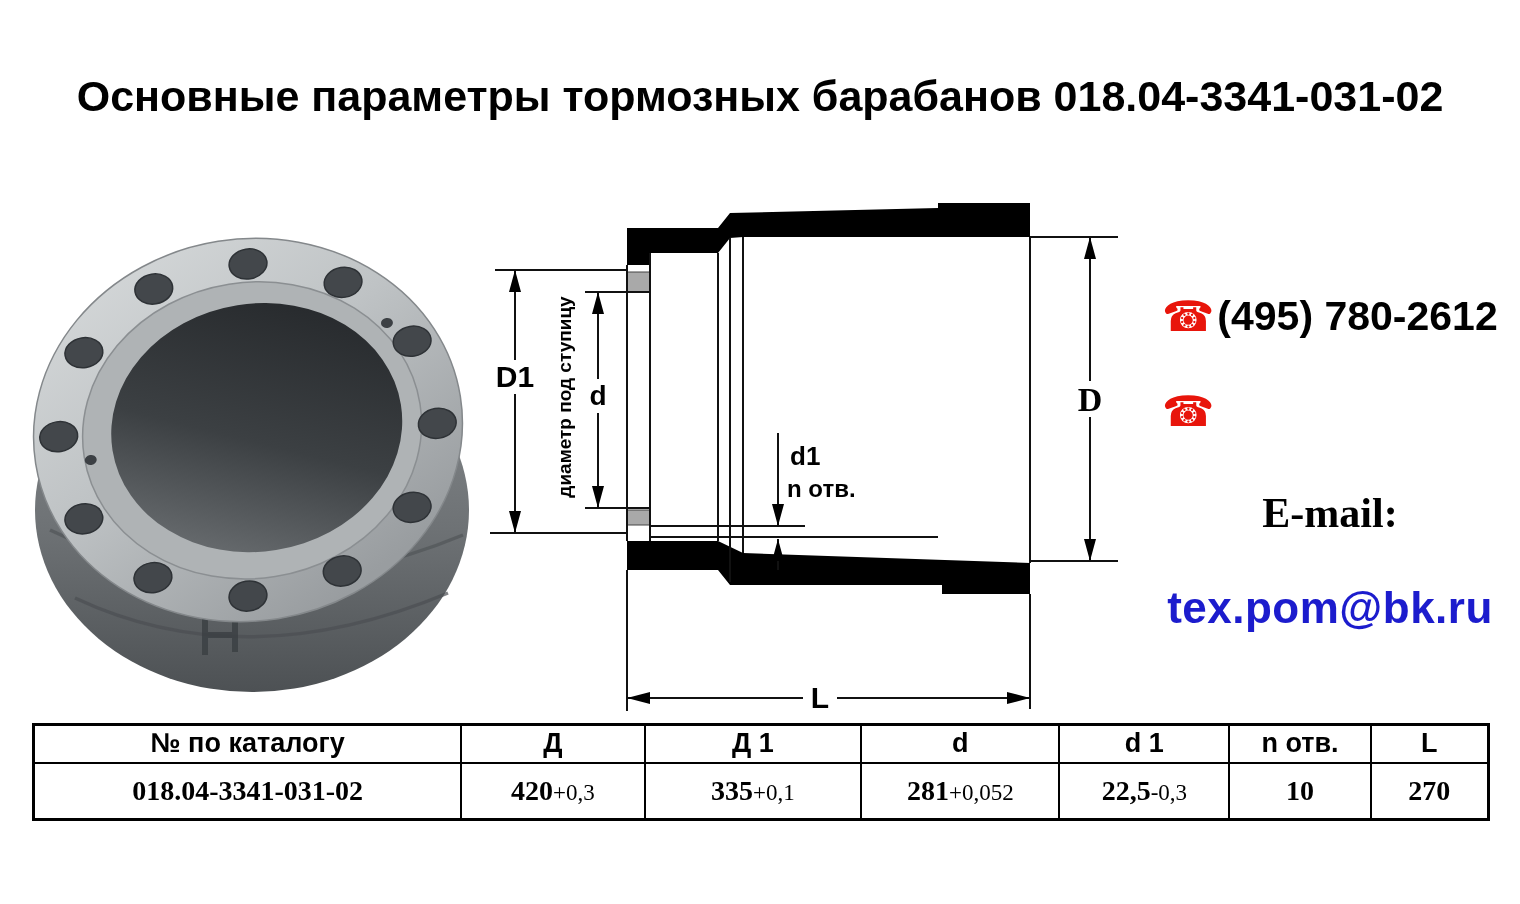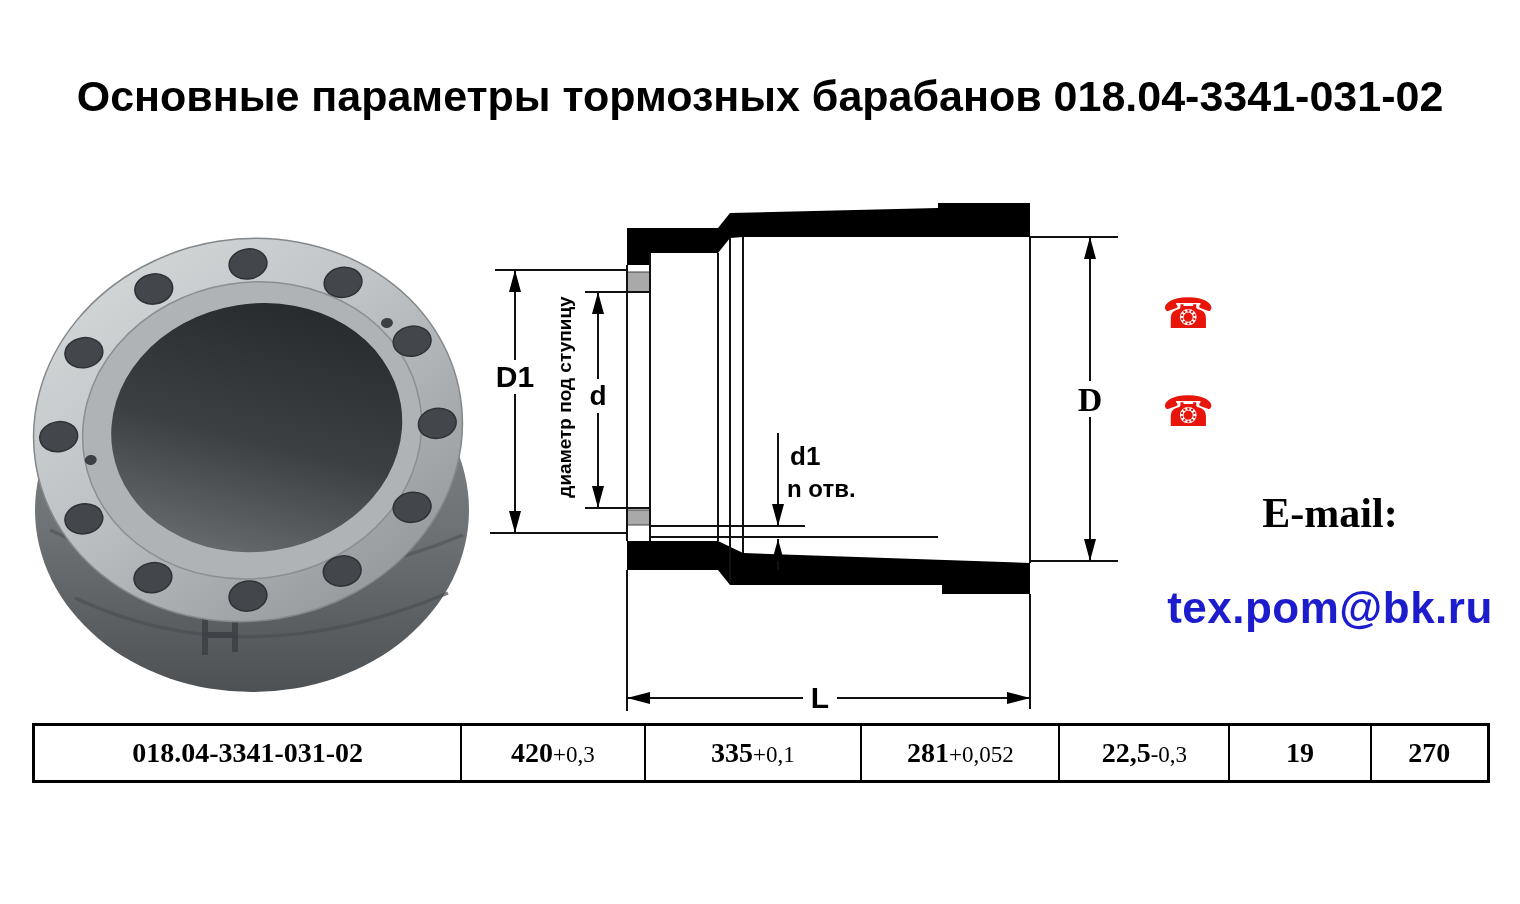--- a/index.html
+++ b/index.html
@@ -169,44 +169,54 @@
     <text x="108" y="215" class="dim-label" font-size="28" text-anchor="middle">d</text>
     <text x="300" y="275" class="dim-label" font-size="26">d1</text>
     <text x="297" y="307" class="dim-label" font-size="24">n отв.</text>
     <text x="600" y="221" class="dim-serif" font-size="34" text-anchor="middle">D</text>
     <text x="330" y="518" class="dim-label" font-size="30" text-anchor="middle">L</text>
   </svg>
 
   <div class="contact">
     <div class="phone-row p1">
       <span class="phone-glyph">☎</span>
+      <span>(495) 780-2612</span>
     </div>
     <div class="phone-row p2">
       <span class="phone-glyph">☎</span>
     </div>
     <div class="email-label">E-mail:</div>
     <div class="email">tex.pom@bk.ru</div>
   </div>
 
   <table class="specs">
     <colgroup>
       <col style="width:29.4%">
         <col style="width:12.6%">
         <col style="width:14.9%">
       <col style="width:13.6%">
         <col style="width:11.7%">
         <col style="width:9.7%">
         <col style="width:8.1%">
     </colgroup>
     <tbody>
+        <tr>
+      <th>№ по каталогу</th>
+      <th>Д</th>
+      <th>Д 1</th>
+      <th>d</th>
+      <th>d 1</th>
+      <th>n отв.</th>
+      <th>L</th>
+    </tr>
     <tr>
       <td>018.04-3341-031-02</td>
       <td><span>420</span><span class="tol">+0,3</span></td>
       <td><span>335</span><span class="tol">+0,1</span></td>
       <td><span>281</span><span class="tol">+0,052</span></td>
       <td><span>22,5</span><span class="tol">-0,3</span></td>
-      <td><span>19</span></td>
+      <td><span>10</span></td>
       <td><span>270</span></td>
     </tr>
   </tbody>
     </table>
 
 </div>
 
 </body></html>

